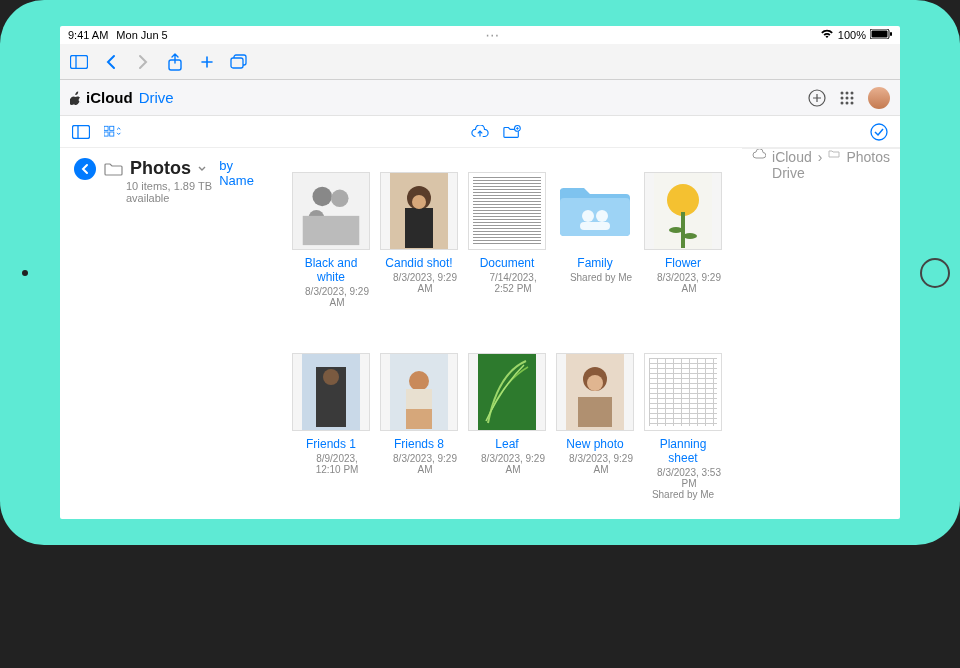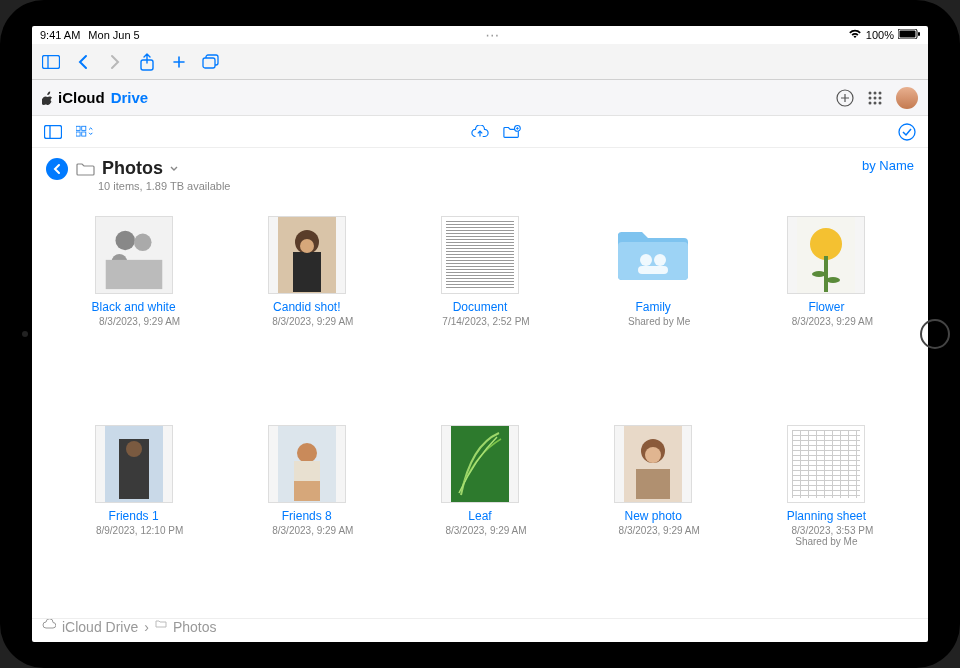--- a/index.html
+++ b/index.html
@@ -1,45 +1,45 @@
 <!DOCTYPE html>
 <html><head>
 <meta charset="utf-8">
 <style>
 * { box-sizing: border-box; margin: 0; padding: 0; font-family: -apple-system, "Helvetica Neue", Arial, sans-serif; }
 body { width: 960px; height: 668px; background: #222; overflow: hidden; }
 
-.ipad-frame { width: 960px; height: 668px; background: #000000; border-radius: 44px; padding: 26px 32px; position: relative; }
+.ipad-frame { width: 960px; height: 545px; background: #5eead4; border-radius: 44px; padding: 26px 60px; position: relative; }
 .home-btn { position: absolute; right: 10px; top: 50%; transform: translateY(-50%); width: 30px; height: 30px; border: 2px solid #444; border-radius: 50%; }
 .camera { position: absolute; left: 22px; top: 50%; transform: translateY(-50%); width: 6px; height: 6px; background:#222; border-radius:50%; }
 .screen { width: 100%; height: 100%; background: #fff; border-radius: 2px; overflow: hidden; display: flex; flex-direction: column; }
 
 .status-bar { height: 18px; display: flex; align-items: center; padding: 0 8px; font-size: 11px; font-weight: 500; color:#000; }
 .status-left { display: flex; gap: 8px; }
 .status-center { flex:1; text-align:center; font-size:14px; color:#999; letter-spacing:3px; }
 .status-right { display: flex; gap: 4px; align-items: flex-start; }
 
 .safari-toolbar { height: 36px; background:#f4f4f4; border-bottom:1px solid #d0d0d0; display:flex; align-items:center; gap:10px; padding:0 8px; }
 .tb-icon { width:22px; height:22px; display:flex; align-items:center; justify-content:center; color:#007aff; }
 .tb-icon.disabled { color:#b8b8b8; }
 .address-bar { flex:1; background:#e7e7e9; border-radius:8px; height:26px; display:flex; align-items:center; padding:0 8px; font-size:14px; color:#6b6b6b; }
 .address-bar .lock { margin-left:auto; margin-right:auto; display:flex; align-items:center; gap:4px; }
 
 .icloud-header { height: 36px; background:#f6f6f8; border-bottom:1px solid #e3e3e3; display:flex; align-items:center; padding:0 10px; }
 .icloud-logo { display:flex; align-items:center; gap:4px; font-size:15px; font-weight:600; }
-.icloud-logo .drive { color:#007aff; font-weight:700; margin-left:2px; }
+.icloud-logo .drive { color:#007aff; font-weight:400; margin-left:2px; }
 .header-right { margin-left:auto; display:flex; align-items:center; gap:12px; color:#555; }
 .header-icon { width:18px; height:18px; display:flex; align-items:center; justify-content:center; }
 .avatar { width:22px; height:22px; border-radius:50%; background:linear-gradient(#e8b090,#c47a50); }
 
 .app-toolbar { height: 32px; display:flex; align-items:center; gap:14px; padding:0 12px; border-bottom:1px solid #eee; color:#007aff; }
 .app-toolbar .spacer { flex:1; }
 .app-icon { width:18px; height:18px; display:flex; align-items:center; justify-content:center; }
 
-.content { flex:1; overflow:hidden; display:flex; flex-direction:column; }
+.content { flex:1; overflow:hidden; display:flex; flex-direction:row; }
 .folder-header { display:flex; align-items:flex-start; padding:10px 14px 0 14px; }
 .back-circle { width:22px; height:22px; background:#007aff; border-radius:50%; color:#fff; display:flex; align-items:center; justify-content:center; margin-right:8px; flex-shrink:0; }
 .folder-title-wrap { display:flex; flex-direction:column; }
 .folder-title-row { display:flex; align-items:center; gap:6px; }
 .folder-name { font-size:18px; font-weight:700; color:#222; }
 .folder-sub { font-size:11px; color:#888; margin-top:1px; margin-left:22px; }
 .sort-link { margin-left:auto; font-size:13px; color:#007aff; }
 
 .grid { flex:1; display:grid; grid-template-columns: repeat(5, 1fr); gap: 36px 10px; padding: 24px 20px 10px 20px; }
 .file-item { display:flex; flex-direction:column; align-items:center; font-size:11px; }

